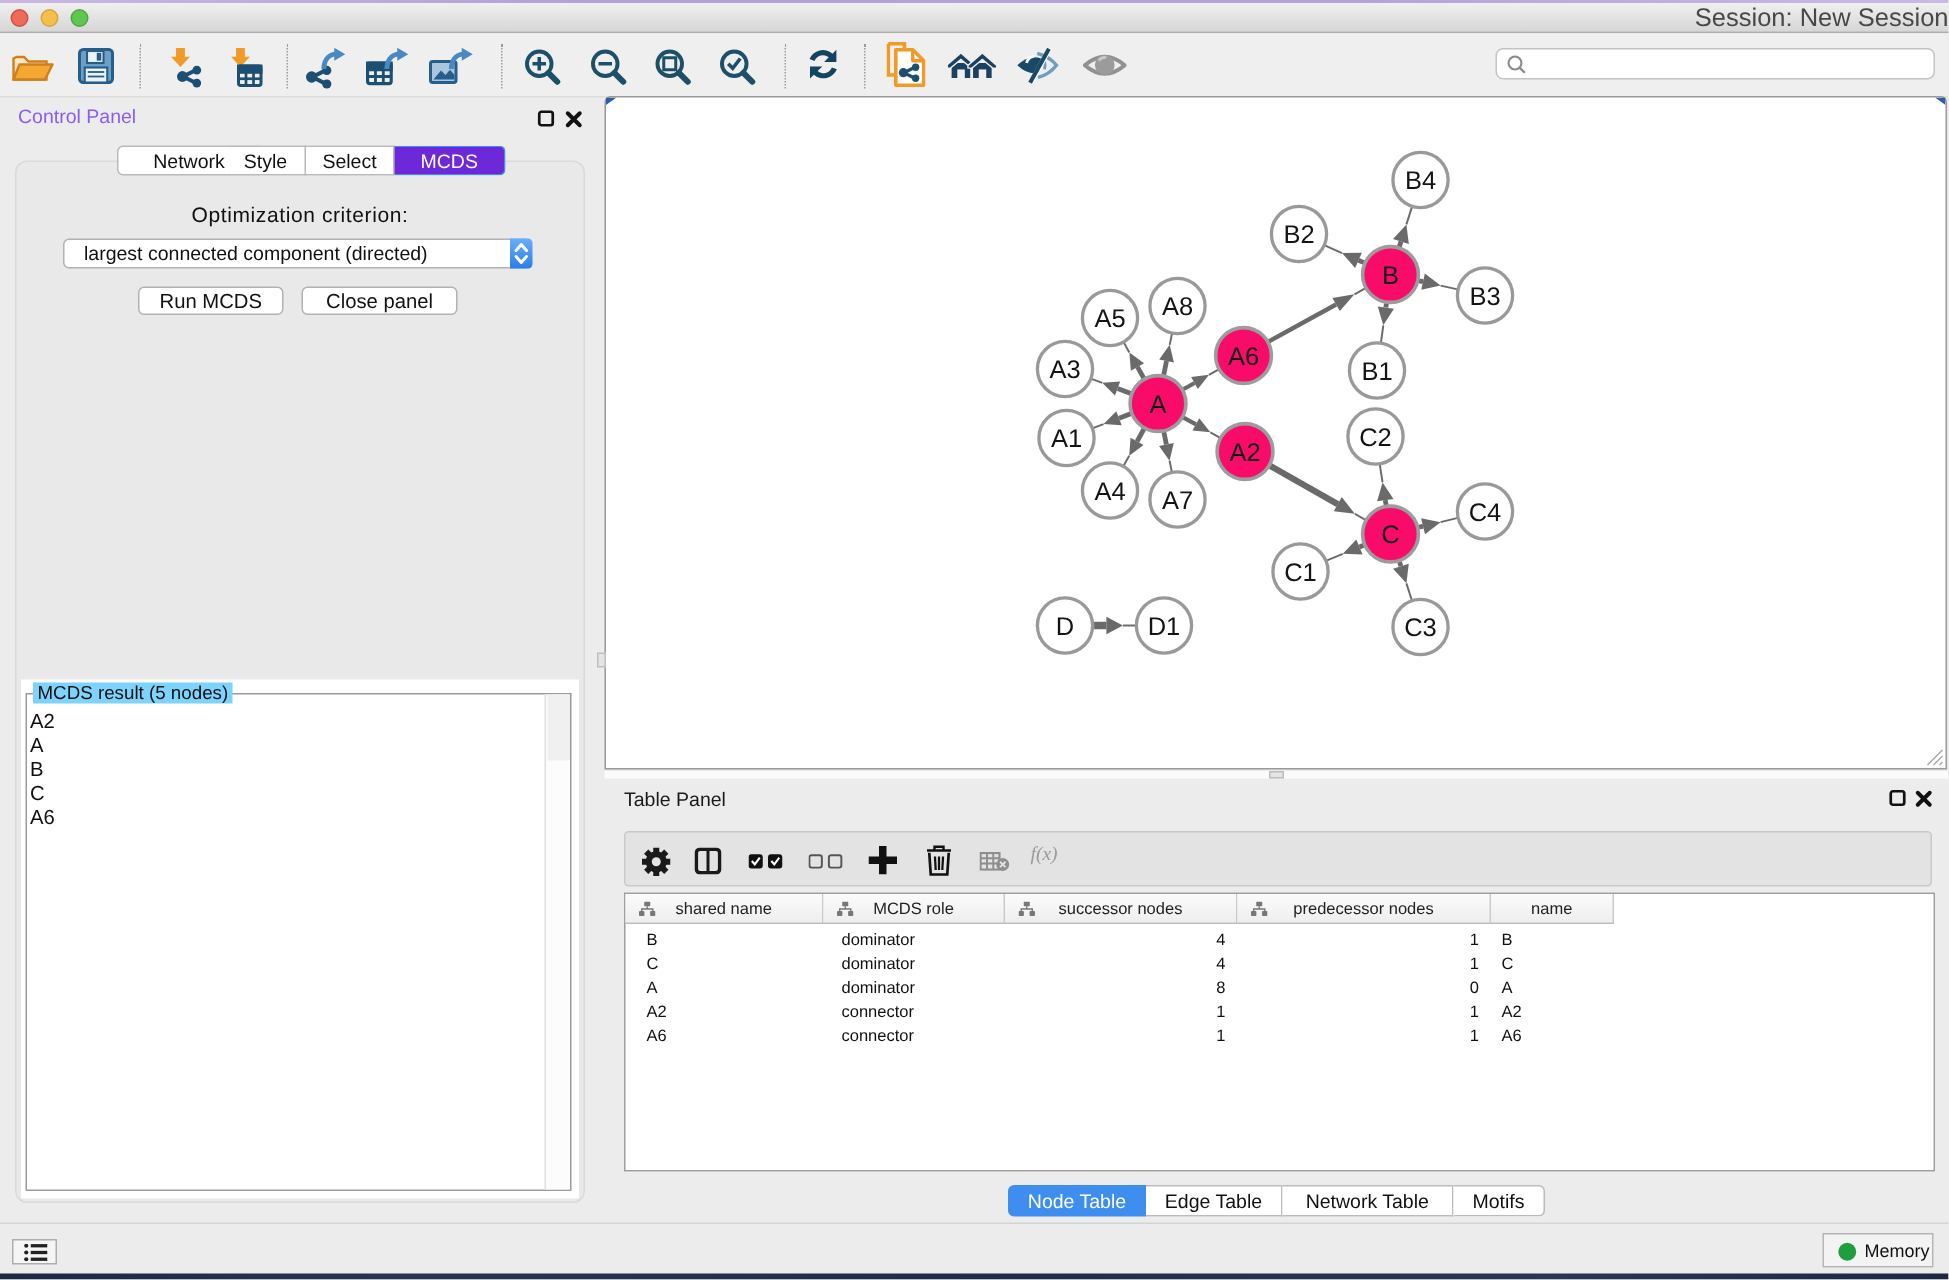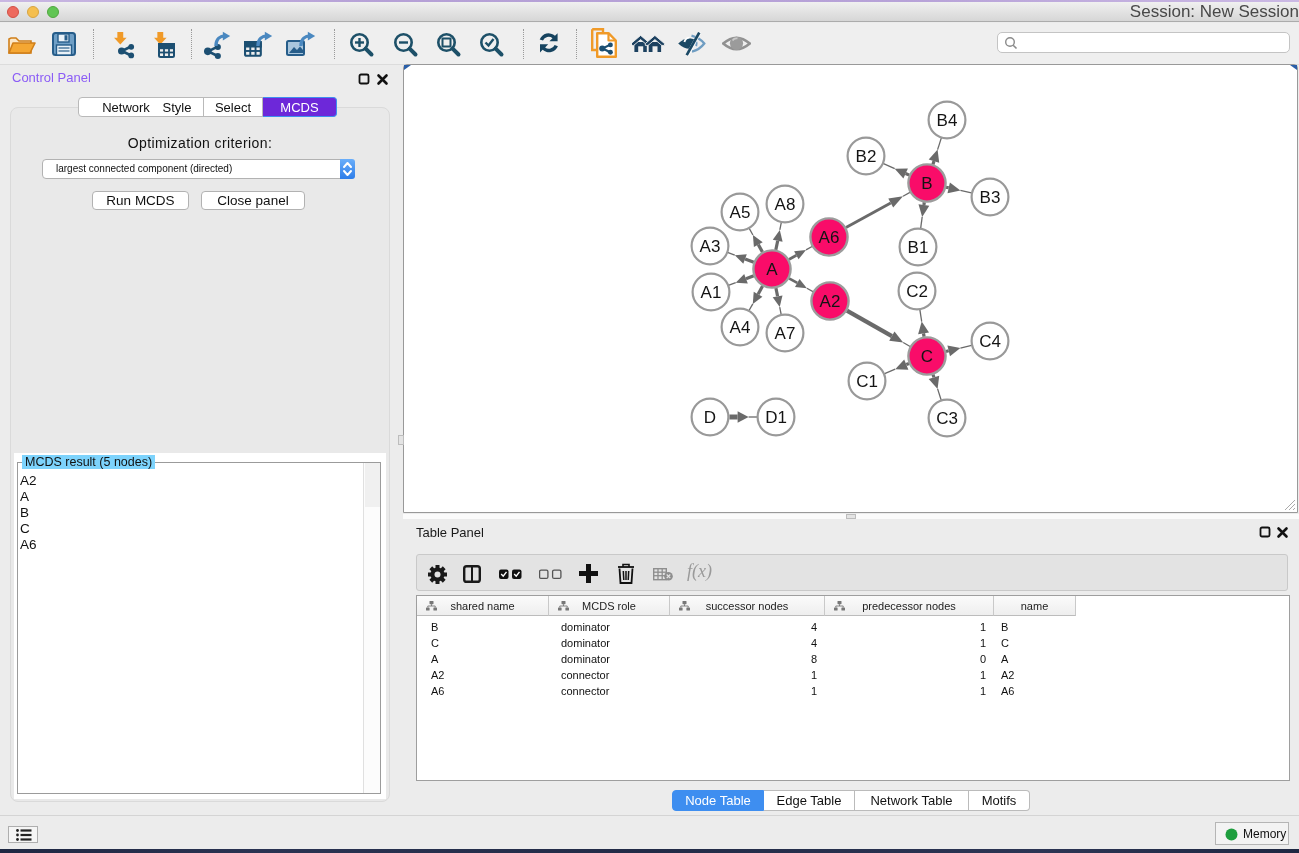--- a/index.html
+++ b/index.html
@@ -12,21 +12,21 @@
 .tl{position:absolute;width:12px;height:12px;border-radius:50%;top:4px}
 
 #toolbar{left:0;top:23px;width:1299px;height:42px;background:#efefef;border-bottom:1px solid #dcdcdc}
 .tsep{position:absolute;top:6px;height:30px;width:0;border-left:1px dotted #9a9a9a}
 #search{position:absolute;left:997px;top:9px;width:293px;height:21px;background:#fff;border:1px solid #c4c4c4;border-radius:5px}
 
 #cp-title{left:12px;top:70px;font-size:13px;color:#8b5cf6}
 #cp-inner{left:10px;top:107px;width:380px;height:695px;background:#e9e9e9;border:1px solid #dadada;border-radius:8px}
 .cptab{position:absolute;top:97px;height:20px;background:#fff;border:1px solid #b9b9b9;border-left:none;font-size:13px;color:#111;text-align:center;line-height:19px}
 #opt-label{left:10px;top:135px;width:380px;text-align:center;font-size:14px;letter-spacing:0.4px;color:#111}
-#dropdown{left:42px;top:159px;width:312px;height:20px;background:#fff;border:1px solid #b2b2b2;border-radius:4px;font-size:10px;color:#111;line-height:18px;padding-left:13px}
+#dropdown{left:42px;top:159px;width:312px;height:20px;background:#fff;border:1px solid #b2b2b2;border-radius:4px;font-size:13px;color:#111;line-height:18px;padding-left:13px}
 #stepper{left:340px;top:159px;width:15px;height:20px;border-radius:0 3px 3px 0;background:linear-gradient(#6aaefa,#2d7de9)}
 .btn{position:absolute;top:191px;height:19px;background:#fff;border:1px solid #b2b2b2;border-radius:4px;font-size:13.5px;color:#111;text-align:center;line-height:17px}
 #mcds-white{left:14px;top:453px;width:372px;height:346px;background:#fff}
 #mcds-fs{left:17px;top:462px;width:364px;height:332px;border:1px solid #9b9b9b}
 #mcds-legend{left:22px;top:455px;background:#7dd3fc;padding:0 3px;font-size:12.5px;color:#111}
 #mcds-list{left:20px;top:473px;font-size:13.5px;color:#111;line-height:16px}
 #mcds-scroll{left:363px;top:463px;width:17px;height:330px;background:#fcfcfc;border-left:1px solid #e0e0e0}
 #mcds-scroll .thumb{position:absolute;left:1px;top:0;width:15px;height:44px;background:#f0f0f0}
 
 #nw{left:403px;top:64px;width:895px;height:449px;border:1px solid #999;border-radius:4px 4px 0 0;background:#fff}
@@ -408,21 +408,21 @@
       <g stroke="#8e8e8e" fill="none">
         <rect x="0.7" y="0.7" width="12.6" height="11" stroke-width="1.4"></rect>
         <line x1="0.7" y1="4.2" x2="13.3" y2="4.2" stroke-width="1.3"></line>
         <line x1="0.7" y1="7.7" x2="13.3" y2="7.7" stroke-width="1.3"></line>
         <line x1="5" y1="0.7" x2="5" y2="11.7" stroke-width="1.3"></line>
         <line x1="9.2" y1="0.7" x2="9.2" y2="11.7" stroke-width="1.3"></line>
       </g>
       <circle cx="15.5" cy="8.3" r="4.3" fill="#8e8e8e"></circle>
       <path d="M13.7 6.5 L17.3 10.1 M17.3 6.5 L13.7 10.1" stroke="#e3e3e3" stroke-width="1.2"></path>
     </svg>
-    <div class="abs" style="left:270px;top:6px;font-family:'Liberation Serif',serif;font-style:italic;font-size:18px;color:#9a9a9a">f(x)</div>
+    <div class="abs" style="left:270px;top:6px;font-family:'Liberation Serif',serif;font-style:italic;font-size:13px;color:#9a9a9a">f(x)</div>
   </div>
 <div id="tp-table" class="abs">
   <div class="th" style="left:0;width:132px"><svg width="11" height="10" viewBox="0 0 11 10" style="position:absolute;left:9px;top:5px">
         <g fill="#777">
           <rect x="3.5" y="0" width="4" height="3.2" rx="0.6"></rect>
           <rect x="0" y="6.4" width="3.6" height="3.2" rx="0.6"></rect>
           <rect x="7.4" y="6.4" width="3.6" height="3.2" rx="0.6"></rect>
         </g>
         <path d="M5.5 3.2 L5.5 5 M1.8 6.4 L1.8 5 L9.2 5 L9.2 6.4" stroke="#777" stroke-width="0.9" fill="none"></path>
       </svg>shared name</div>

